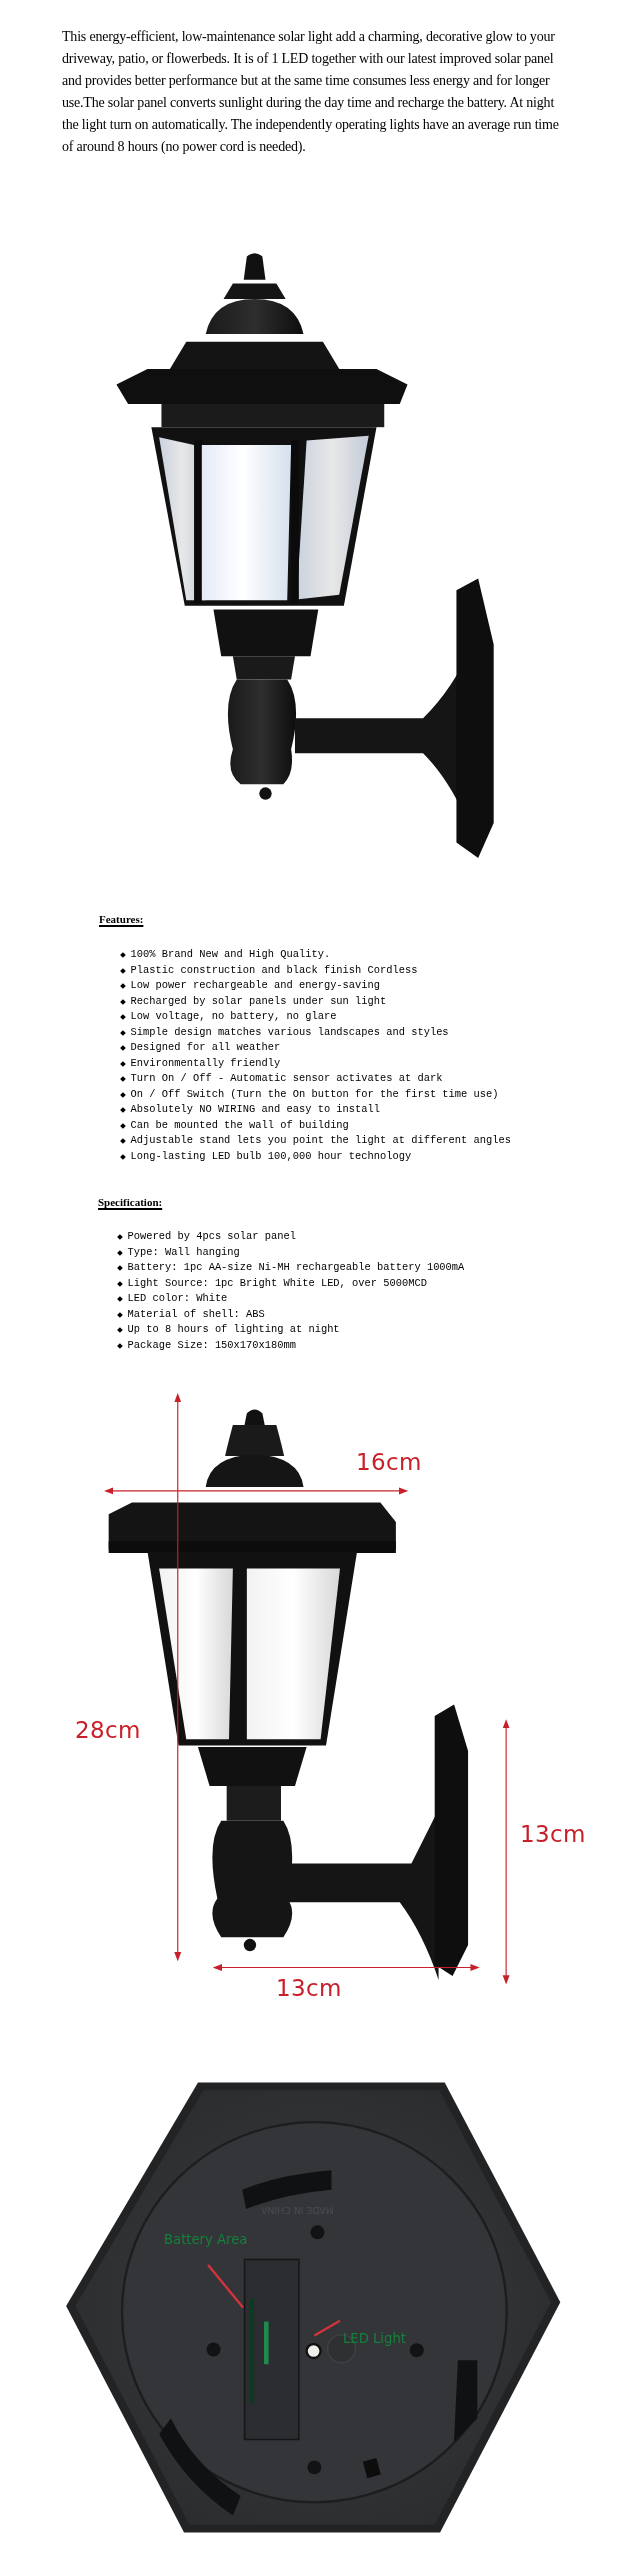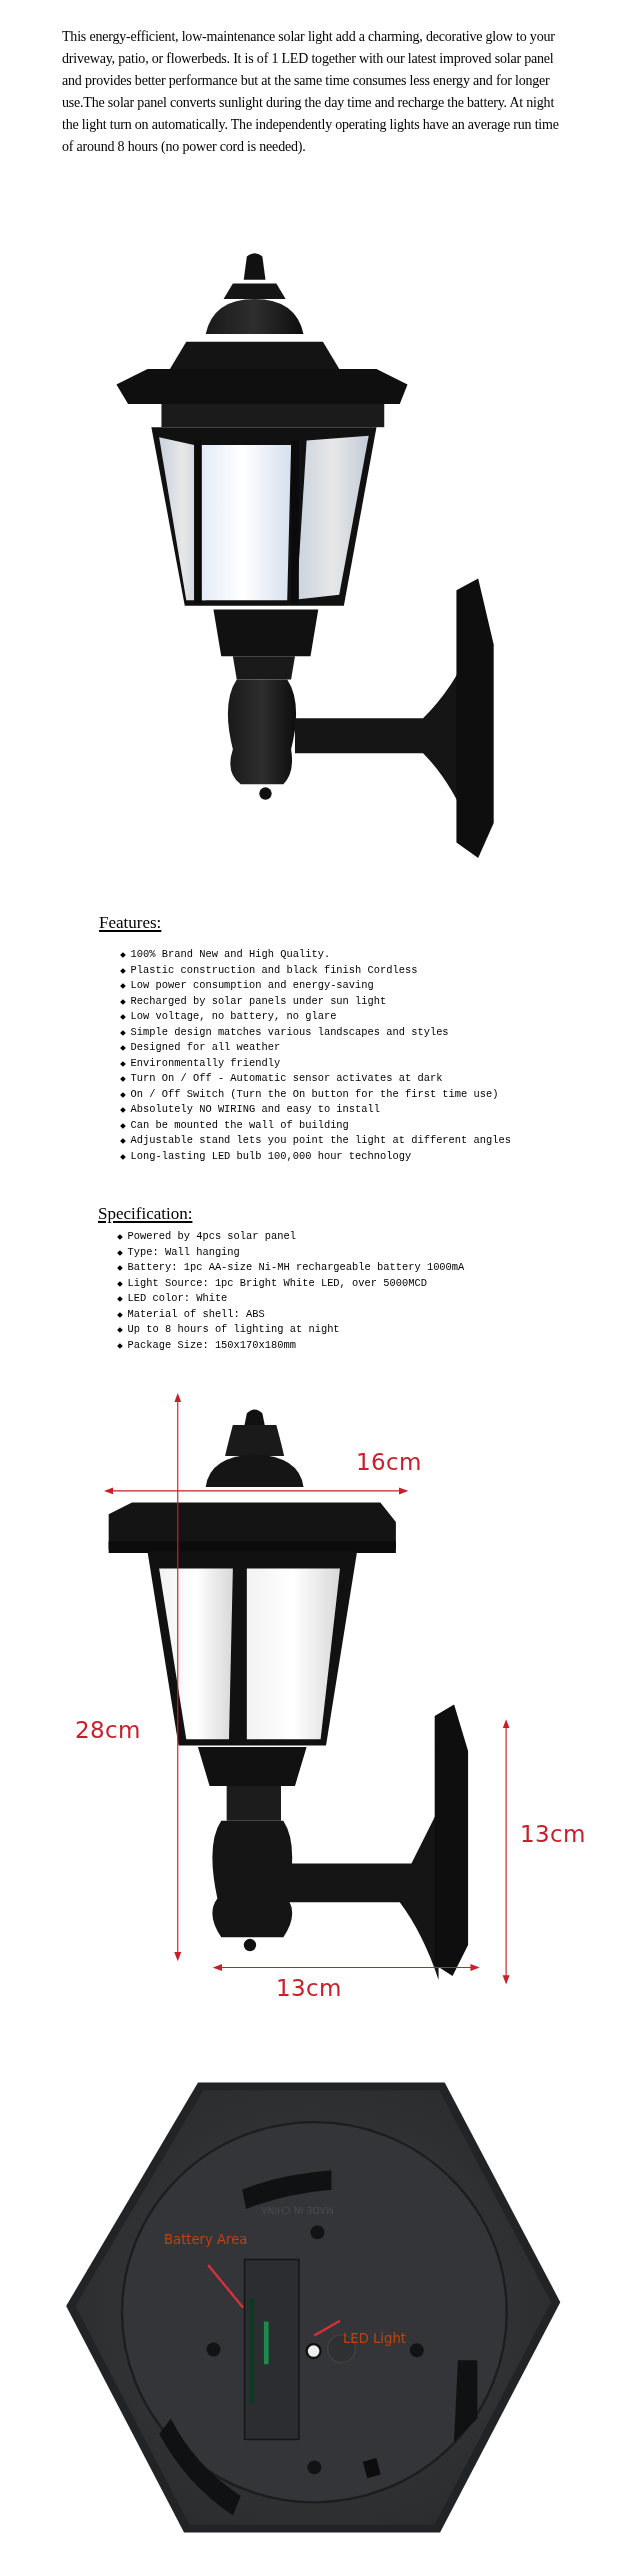--- a/index.html
+++ b/index.html
@@ -8,38 +8,38 @@
 
   .intro {
     position: absolute; left: 62px; top: 26.4px; width: 497px;
     font-size: 14px; line-height: 22px; letter-spacing: -0.2px;
   }
 
   .figure { position: absolute; left: 0; width: 577px; }
   .figure svg { display: block; }
 
   .section-title {
-    position: absolute; font-weight: normal; font-size: 17px;
+    position: absolute; font-weight: bold; font-size: 11px;
     text-decoration: underline; text-underline-offset: 2.3px; text-decoration-thickness: 1.6px;
   }
   .bullets { position: absolute; list-style: none; }
   .bullets li {
     position: relative; font-size: 10.4px; line-height: 15.5px; padding-left: 11.6px; white-space: nowrap; font-family: Liberation Mono, monospace;
   }
   .bullets li::before {
     content: ""; position: absolute; left: 1.6px; top: 6.2px; width: 3.9px; height: 3.9px;
     background: #000; transform: rotate(45deg);
   }
 
   .dim-label {
     position: absolute; font-family: "DejaVu Sans", sans-serif; font-size: 23px;
     color: #c8202a; letter-spacing: 0.4px;
   }
   .photo-label {
-    position: absolute; font-family: "DejaVu Sans", sans-serif; font-size: 13.2px; color: #c2410c;
+    position: absolute; font-family: "DejaVu Sans", sans-serif; font-size: 13.2px; color: #15803d;
   }
 </style>
 </head>
 <body>
 
 <p class="intro">This energy-efficient, low-maintenance solar light add a charming, decorative glow to your driveway, patio, or flowerbeds. It is of 1 LED together with our latest improved solar panel and provides better performance but at the same time consumes less energy and for longer use.The solar panel converts sunlight during the day time and recharge the battery. At night the light turn on automatically. The independently operating lights have an average run time of around 8 hours (no power cord is needed).</p>
 
 <div class="figure" style="top:237px;height:621px;">
   <svg width="621" height="621" viewBox="0 0 800 800">
     <defs>
@@ -79,35 +79,35 @@
     <path d="M380 620 h165 q40 -40 60 -90 v230 q-25 -60 -60 -95 h-165 z" fill="#151515"></path>
 
     <path d="M588 455 l28 -15 l20 85 v230 l-20 45 l-28 -20 z" fill="#0e0e0e"></path>
   </svg>
 </div>
 
 <div class="section-title" style="left:99px;top:913px;">Features:</div>
 <ul class="bullets" style="left:119px;top:947px;">
   <li>100% Brand New and High Quality.</li>
   <li>Plastic construction and black finish Cordless</li>
-  <li>Low power consumption and energy-saving</li>
+  <li>Low power rechargeable and energy-saving</li>
   <li>Recharged by solar panels under sun light</li>
   <li>Low voltage, no battery, no glare</li>
   <li>Simple design matches various landscapes and styles</li>
   <li>Designed for all weather</li>
   <li>Environmentally friendly</li>
   <li>Turn On / Off - Automatic sensor activates at dark</li>
   <li>On / Off Switch (Turn the On button for the first time use)</li>
   <li>Absolutely NO WIRING and easy to install</li>
   <li>Can be mounted the wall of building</li>
   <li>Adjustable stand lets you point the light at different angles</li>
   <li>Long-lasting LED bulb 100,000 hour technology</li>
 </ul>
 
-<div class="section-title" style="left:98px;top:1196px;margin-top:8px;">Specification:</div>
+<div class="section-title" style="left:98px;top:1196px;">Specification:</div>
 <ul class="bullets" style="left:116px;top:1229px;">
   <li>Powered by 4pcs solar panel</li>
   <li>Type: Wall hanging</li>
   <li>Battery: 1pc AA-size Ni-MH rechargeable battery 1000mA</li>
   <li>Light Source: 1pc Bright White LED, over 5000MCD</li>
   <li>LED color: White</li>
   <li>Material of shell: ABS</li>
   <li>Up to 8 hours of lighting at night</li>
   <li>Package Size: 150x170x180mm</li>
 </ul>

